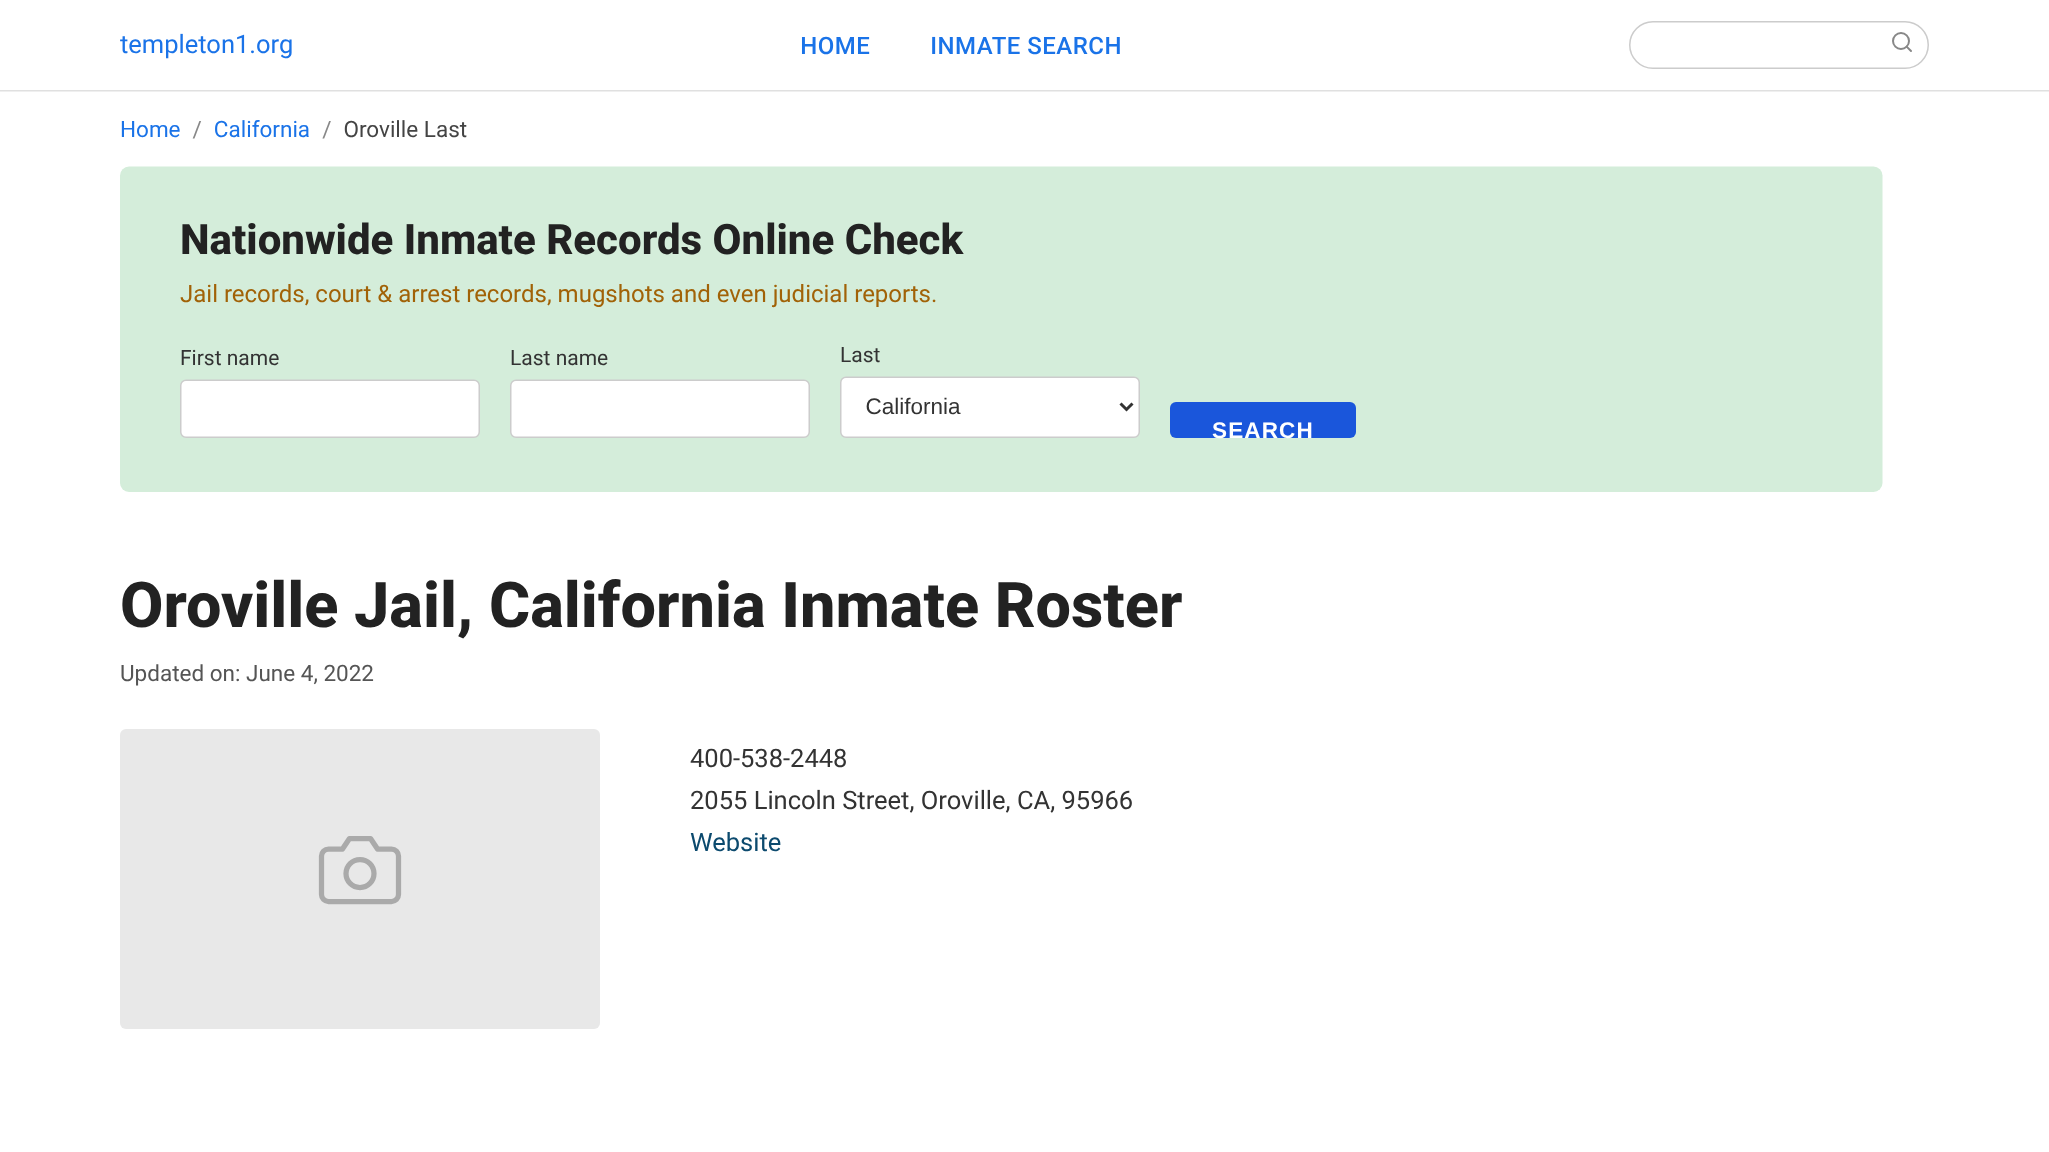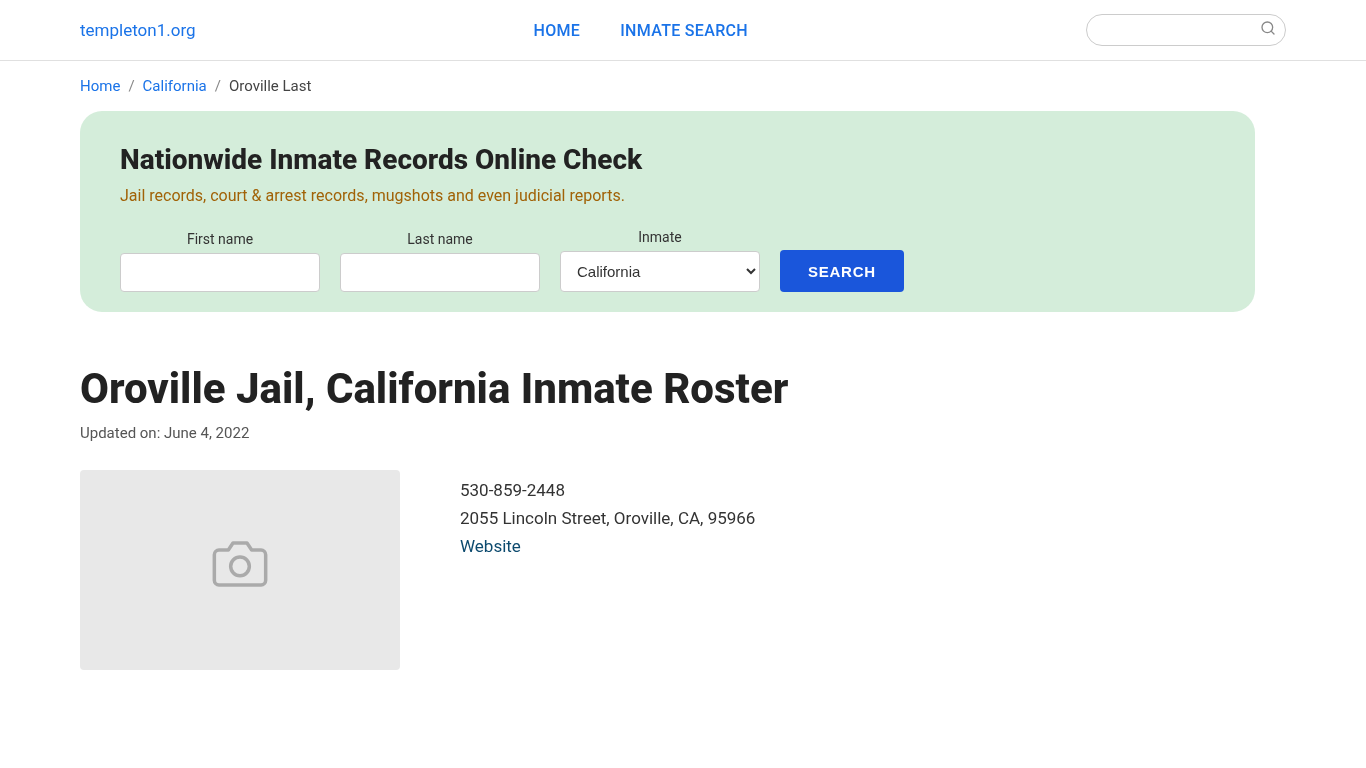--- a/index.html
+++ b/index.html
@@ -91,22 +91,22 @@
     }
 
     .breadcrumb-current {
       color: #444;
     }
 
     
     .search-banner {
       margin: 0 111px 32px 80px;
       background: #d4edda;
-      border-radius: 22px;
-      padding: 32px 40px 20px 40px;
+      border-radius: 6px;
+      padding: 32px 40px 36px 40px;
     }
 
     .banner-title {
       font-size: 28px;
       font-weight: 800;
       color: #222;
       margin-bottom: 10px;
     }
 
     .banner-subtitle {
@@ -124,21 +124,20 @@
     .form-group {
       display: flex;
       flex-direction: column;
       gap: 6px;
     }
 
     .form-label {
       font-size: 14px;
       color: #333;
       font-weight: 400;
-      text-align: center;
     }
 
     .form-input {
       border: 1px solid #ccc;
       border-radius: 4px;
       padding: 10px 12px;
       font-size: 15px;
       width: 200px;
       background: #fff;
       outline: none;
@@ -161,21 +160,21 @@
       background: #1a56db;
       color: #fff;
       border: none;
       border-radius: 4px;
       padding: 11px 28px;
       font-size: 15px;
       font-weight: 700;
       letter-spacing: 0.05em;
       cursor: pointer;
       text-transform: uppercase;
-      height: 42px;
+      height: 24px;
     }
 
     
     .main-content {
       padding: 20px 56px 40px 80px;
     }
 
     .page-title {
       font-size: 42px;
       font-weight: 800;
@@ -271,39 +270,39 @@
   <form class="search-form">
     <div class="form-group">
       <label class="form-label">First name</label>
       <input class="form-input" type="text" style="">
     </div>
     <div class="form-group">
       <label class="form-label">Last name</label>
       <input class="form-input" type="text" style="">
     </div>
     <div class="form-group">
-      <label class="form-label">Inmate</label>
+      <label class="form-label">Last</label>
       <select class="form-select" id="state-select"><option value="Alabama">Alabama</option><option value="Alaska">Alaska</option><option value="Arizona">Arizona</option><option value="Arkansas">Arkansas</option><option value="California" selected="">California</option><option value="Colorado">Colorado</option><option value="Connecticut">Connecticut</option><option value="Delaware">Delaware</option><option value="Florida">Florida</option><option value="Georgia">Georgia</option><option value="Hawaii">Hawaii</option><option value="Idaho">Idaho</option><option value="Illinois">Illinois</option><option value="Indiana">Indiana</option><option value="Iowa">Iowa</option><option value="Kansas">Kansas</option><option value="Kentucky">Kentucky</option><option value="Louisiana">Louisiana</option><option value="Maine">Maine</option><option value="Maryland">Maryland</option><option value="Massachusetts">Massachusetts</option><option value="Michigan">Michigan</option><option value="Minnesota">Minnesota</option><option value="Mississippi">Mississippi</option><option value="Missouri">Missouri</option><option value="Montana">Montana</option><option value="Nebraska">Nebraska</option><option value="Nevada">Nevada</option><option value="New Hampshire">New Hampshire</option><option value="New Jersey">New Jersey</option><option value="New Mexico">New Mexico</option><option value="New York">New York</option><option value="North Carolina">North Carolina</option><option value="North Dakota">North Dakota</option><option value="Ohio">Ohio</option><option value="Oklahoma">Oklahoma</option><option value="Oregon">Oregon</option><option value="Pennsylvania">Pennsylvania</option><option value="Rhode Island">Rhode Island</option><option value="South Carolina">South Carolina</option><option value="South Dakota">South Dakota</option><option value="Tennessee">Tennessee</option><option value="Texas">Texas</option><option value="Utah">Utah</option><option value="Vermont">Vermont</option><option value="Virginia">Virginia</option><option value="Washington">Washington</option><option value="West Virginia">West Virginia</option><option value="Wisconsin">Wisconsin</option><option value="Wyoming">Wyoming</option></select>
     </div>
     <button class="search-btn" type="submit">SEARCH</button>
   </form>
 </section>
 
 <main class="main-content">
   <h2 class="page-title">Oroville Jail, California Inmate Roster</h2>
   <p class="updated-date">Updated on: June 4, 2022</p>
 
   <div class="jail-info-section">
     <div class="photo-placeholder">
       <span class="camera-icon">
         <svg width="56" height="56" viewBox="0 0 24 24" fill="none" stroke="#aaa" stroke-width="1.5" stroke-linecap="round" stroke-linejoin="round">
           <path d="M23 19a2 2 0 0 1-2 2H3a2 2 0 0 1-2-2V8a2 2 0 0 1 2-2h4l2-3h6l2 3h4a2 2 0 0 1 2 2z"></path>
           <circle cx="12" cy="13" r="4"></circle>
         </svg>
       </span>
     </div>
     <div class="jail-details">
-      <span class="jail-phone">530-859-2448</span>
+      <span class="jail-phone">400-538-2448</span>
       <span class="jail-address">2055 Lincoln Street, Oroville, CA, 95966</span>
       <a class="jail-website">Website</a>
     </div>
   </div>
 </main>
 
 </body></html>

